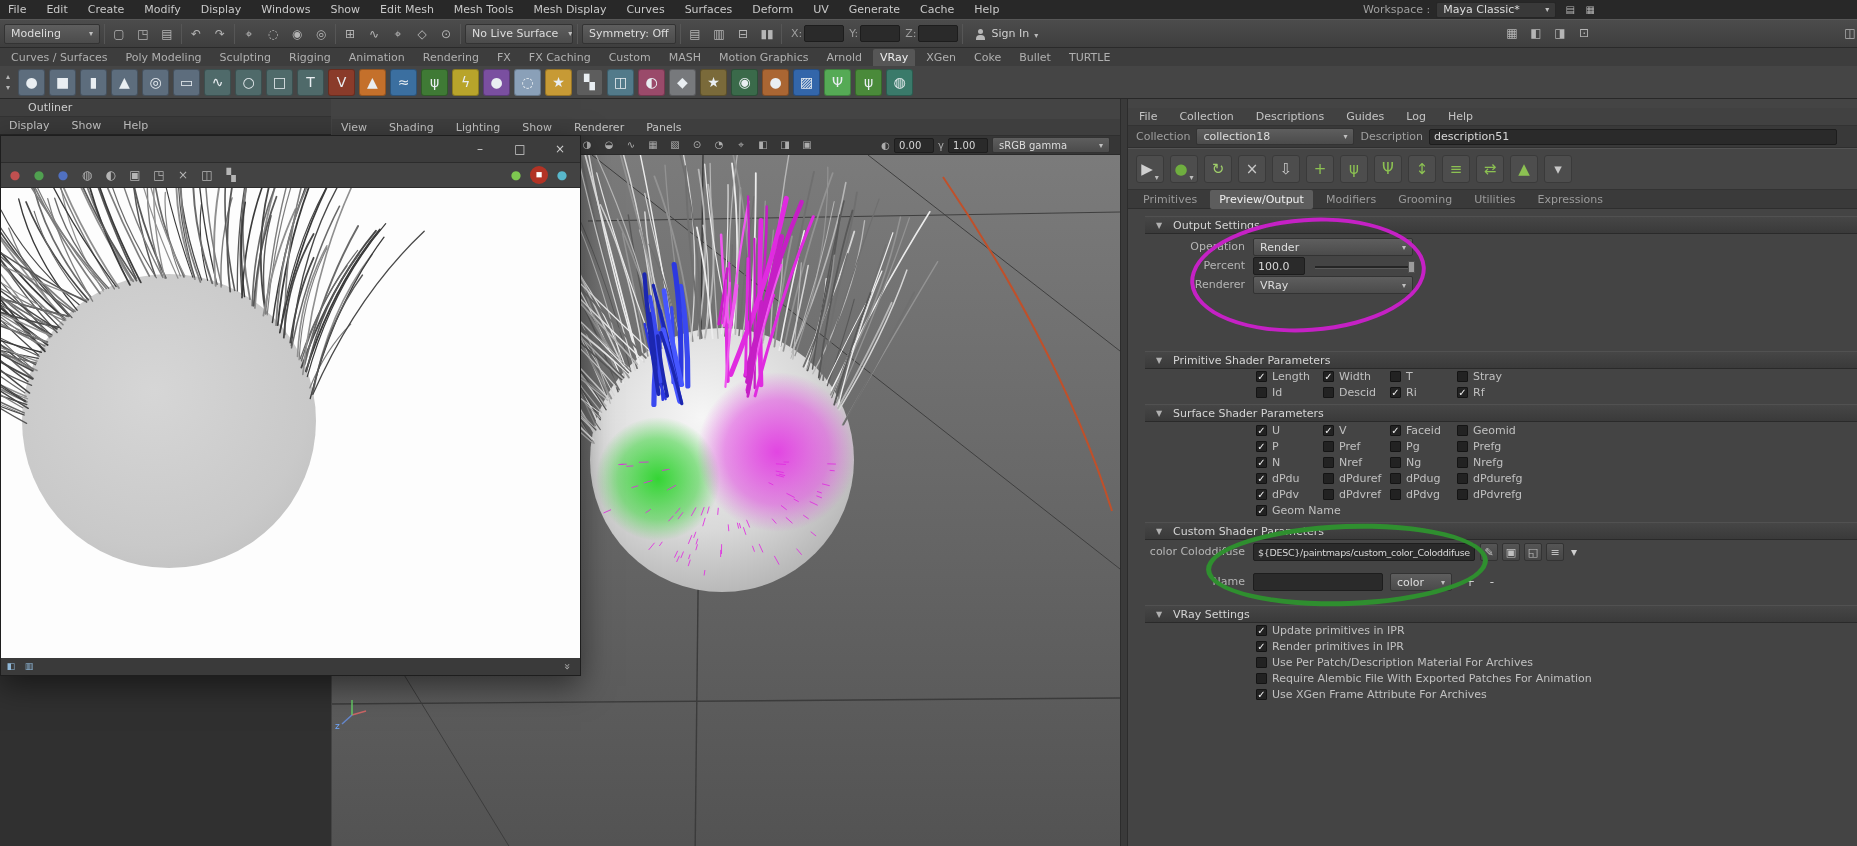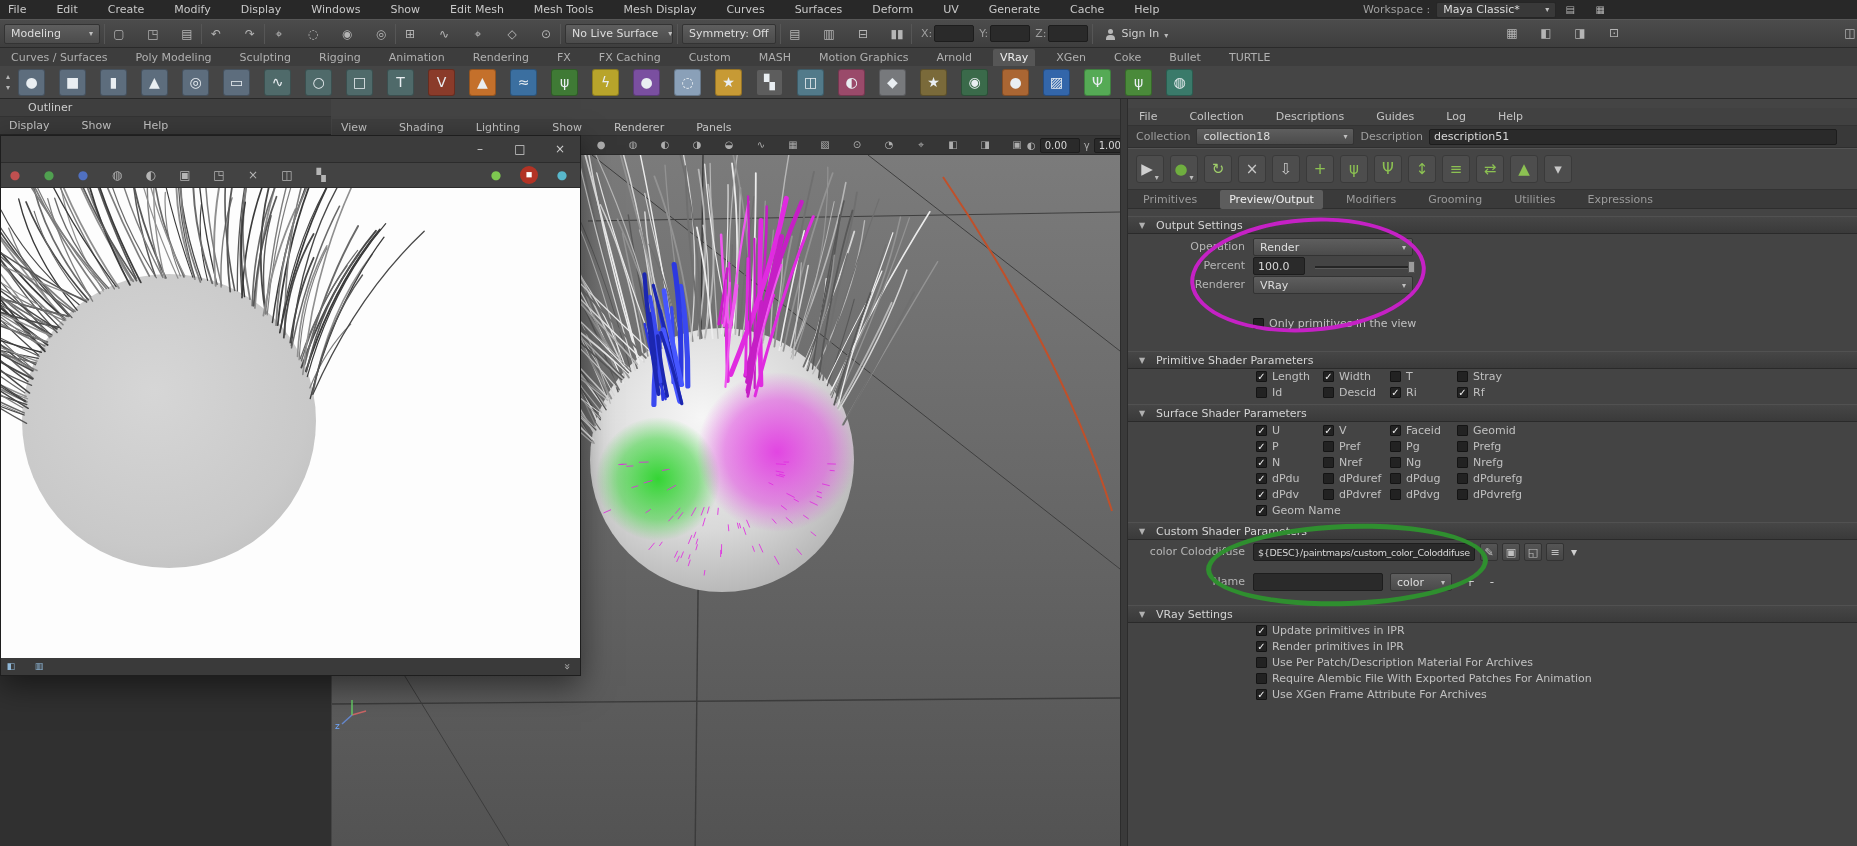--- a/index.html
+++ b/index.html
@@ -1,18 +1,18 @@
 <!DOCTYPE html>
 <html><head>
 <meta charset="utf-8">
 <style>
   *{box-sizing:border-box;margin:0;padding:0}
   html,body{width:1857px;height:846px;overflow:hidden;background:#444;
     font-family:"DejaVu Sans","Liberation Sans",sans-serif;font-size:11px;color:#ccc}
-  .hlist{display:flex;align-items:center;gap:14px}
+  .hlist{display:flex;align-items:center;gap:4px}
   .vcol{flex-direction:column;gap:1px}
   .vsep{width:1px;height:20px;background:#2e2e2e;border-right:1px solid #565656;margin:0 4px;flex:none}
   .icontile{display:inline-flex;align-items:center;justify-content:center;width:20px;height:20px;
     color:#b5b5b5;font-size:12px;border-radius:3px;flex:none;line-height:1}
   .icontile.round{border-radius:50%;width:18px;height:18px;font-size:8px}
   .tile-arrow{font-size:8px;color:#bdbdbd;margin-left:2px;align-self:flex-end}
   .ddown{display:inline-flex;align-items:center;height:20px;background:linear-gradient(#5e5e5e,#4b4b4b);
     border:1px solid #333;border-radius:2px;padding:0 6px;color:#ddd;font-size:11px;gap:6px;white-space:nowrap;overflow:hidden}
   .ddown::after{content:"▾";font-size:8px;color:#c0c0c0;margin-left:auto;padding-left:4px}
   .tfield{background:#2a2a2a;border:1px solid #1d1d1d;border-radius:2px;color:#d8d8d8;font-size:11px;
@@ -72,21 +72,21 @@
   .xg-collection{height:22px;background:#393939;display:flex;align-items:center;gap:6px;padding:0 8px;border-bottom:1px solid #2f2f2f}
   .xg-collection .ddown{width:158px;height:17px}
   .xg-collection .tfield{flex:1;height:16px;margin-right:12px}
   .xg-tools{height:42px;background:#454545;display:flex;align-items:center;gap:6px;padding:0 8px;border-top:1px solid #545454;border-bottom:1px solid #333}
   .xg-tools .icontile{width:28px;height:28px;font-size:15px;background:#4d4d4d;border:1px solid #3a3a3a}
   .xg-tabs{height:19px;background:#3a3a3a;display:flex;align-items:center;padding-left:6px;border-bottom:1px solid #2e2e2e}
   .xtab{padding:3px 9px;color:#9b9b9b;font-size:11px;white-space:nowrap}
   .xtab.active{background:#5d5d5d;color:#f0f0f0;border-radius:2px}
   .xg-content{position:absolute;top:110px;left:0;right:0;bottom:0;background:#444}
 
-  .sechead{position:absolute;left:0;right:0;height:18px;background:linear-gradient(#464646,#3a3a3a);
+  .sechead{position:absolute;left:17px;right:0;height:18px;background:linear-gradient(#464646,#3a3a3a);
     border-top:1px solid #515151;border-bottom:1px solid #2a2a2a;color:#d4d4d4;line-height:17px;padding-left:28px}
   .sechead::before{content:"▼";position:absolute;left:11px;top:0;font-size:8px;color:#b0b0b0;line-height:18px}
   .xrow{position:absolute;left:0;right:0;height:18px}
   .xlabel{position:absolute;left:0;width:117px;text-align:right;line-height:18px;color:#b5b5b5;white-space:nowrap}
   .xf{position:absolute;top:0}
   .slider{position:absolute;top:3px;height:14px}
   .slider .groove{position:absolute;top:6px;left:0;right:0;height:3px;background:#252525;border-bottom:1px solid #5a5a5a}
   .slider .handle{position:absolute;top:1px;width:7px;height:12px;background:#9c9c9c;border:1px solid #4f4f4f;border-radius:1px}
   .btn{position:absolute;top:0;height:18px;background:linear-gradient(#616161,#4e4e4e);border:1px solid #333;border-radius:2px;
     color:#ddd;font-size:11px;display:inline-flex;align-items:center;justify-content:center}
@@ -666,28 +666,20 @@
     </div>
 
     <div class="xrow" style="top:67px">
       <span class="xlabel">Renderer</span>
       <div class="ddown xf" style="left:125px;width:160px;height:18px">
           <span>VRay</span>
         </div>
     </div>
 
 
-    <div class="xrow" style="top:105px">
-      <div class="cblist" style="position:absolute;left:125px;top:1px">
-          <div class="cbitem">
-            <span class="cbox"></span>
-            <span class="cblab">Only primitives in the view</span>
-          </div>
-        </div>
-    </div>
 
 
     <div class="sechead" style="top:142px"><span>Primitive Shader Parameters</span></div>
     <div class="cbgrid" style="top:159px">
         <div class="cbitem">
           <span class="cbox checked">✓</span>
           <span class="cblab">Length</span>
         </div>
         <div class="cbitem">
           <span class="cbox checked">✓</span>

